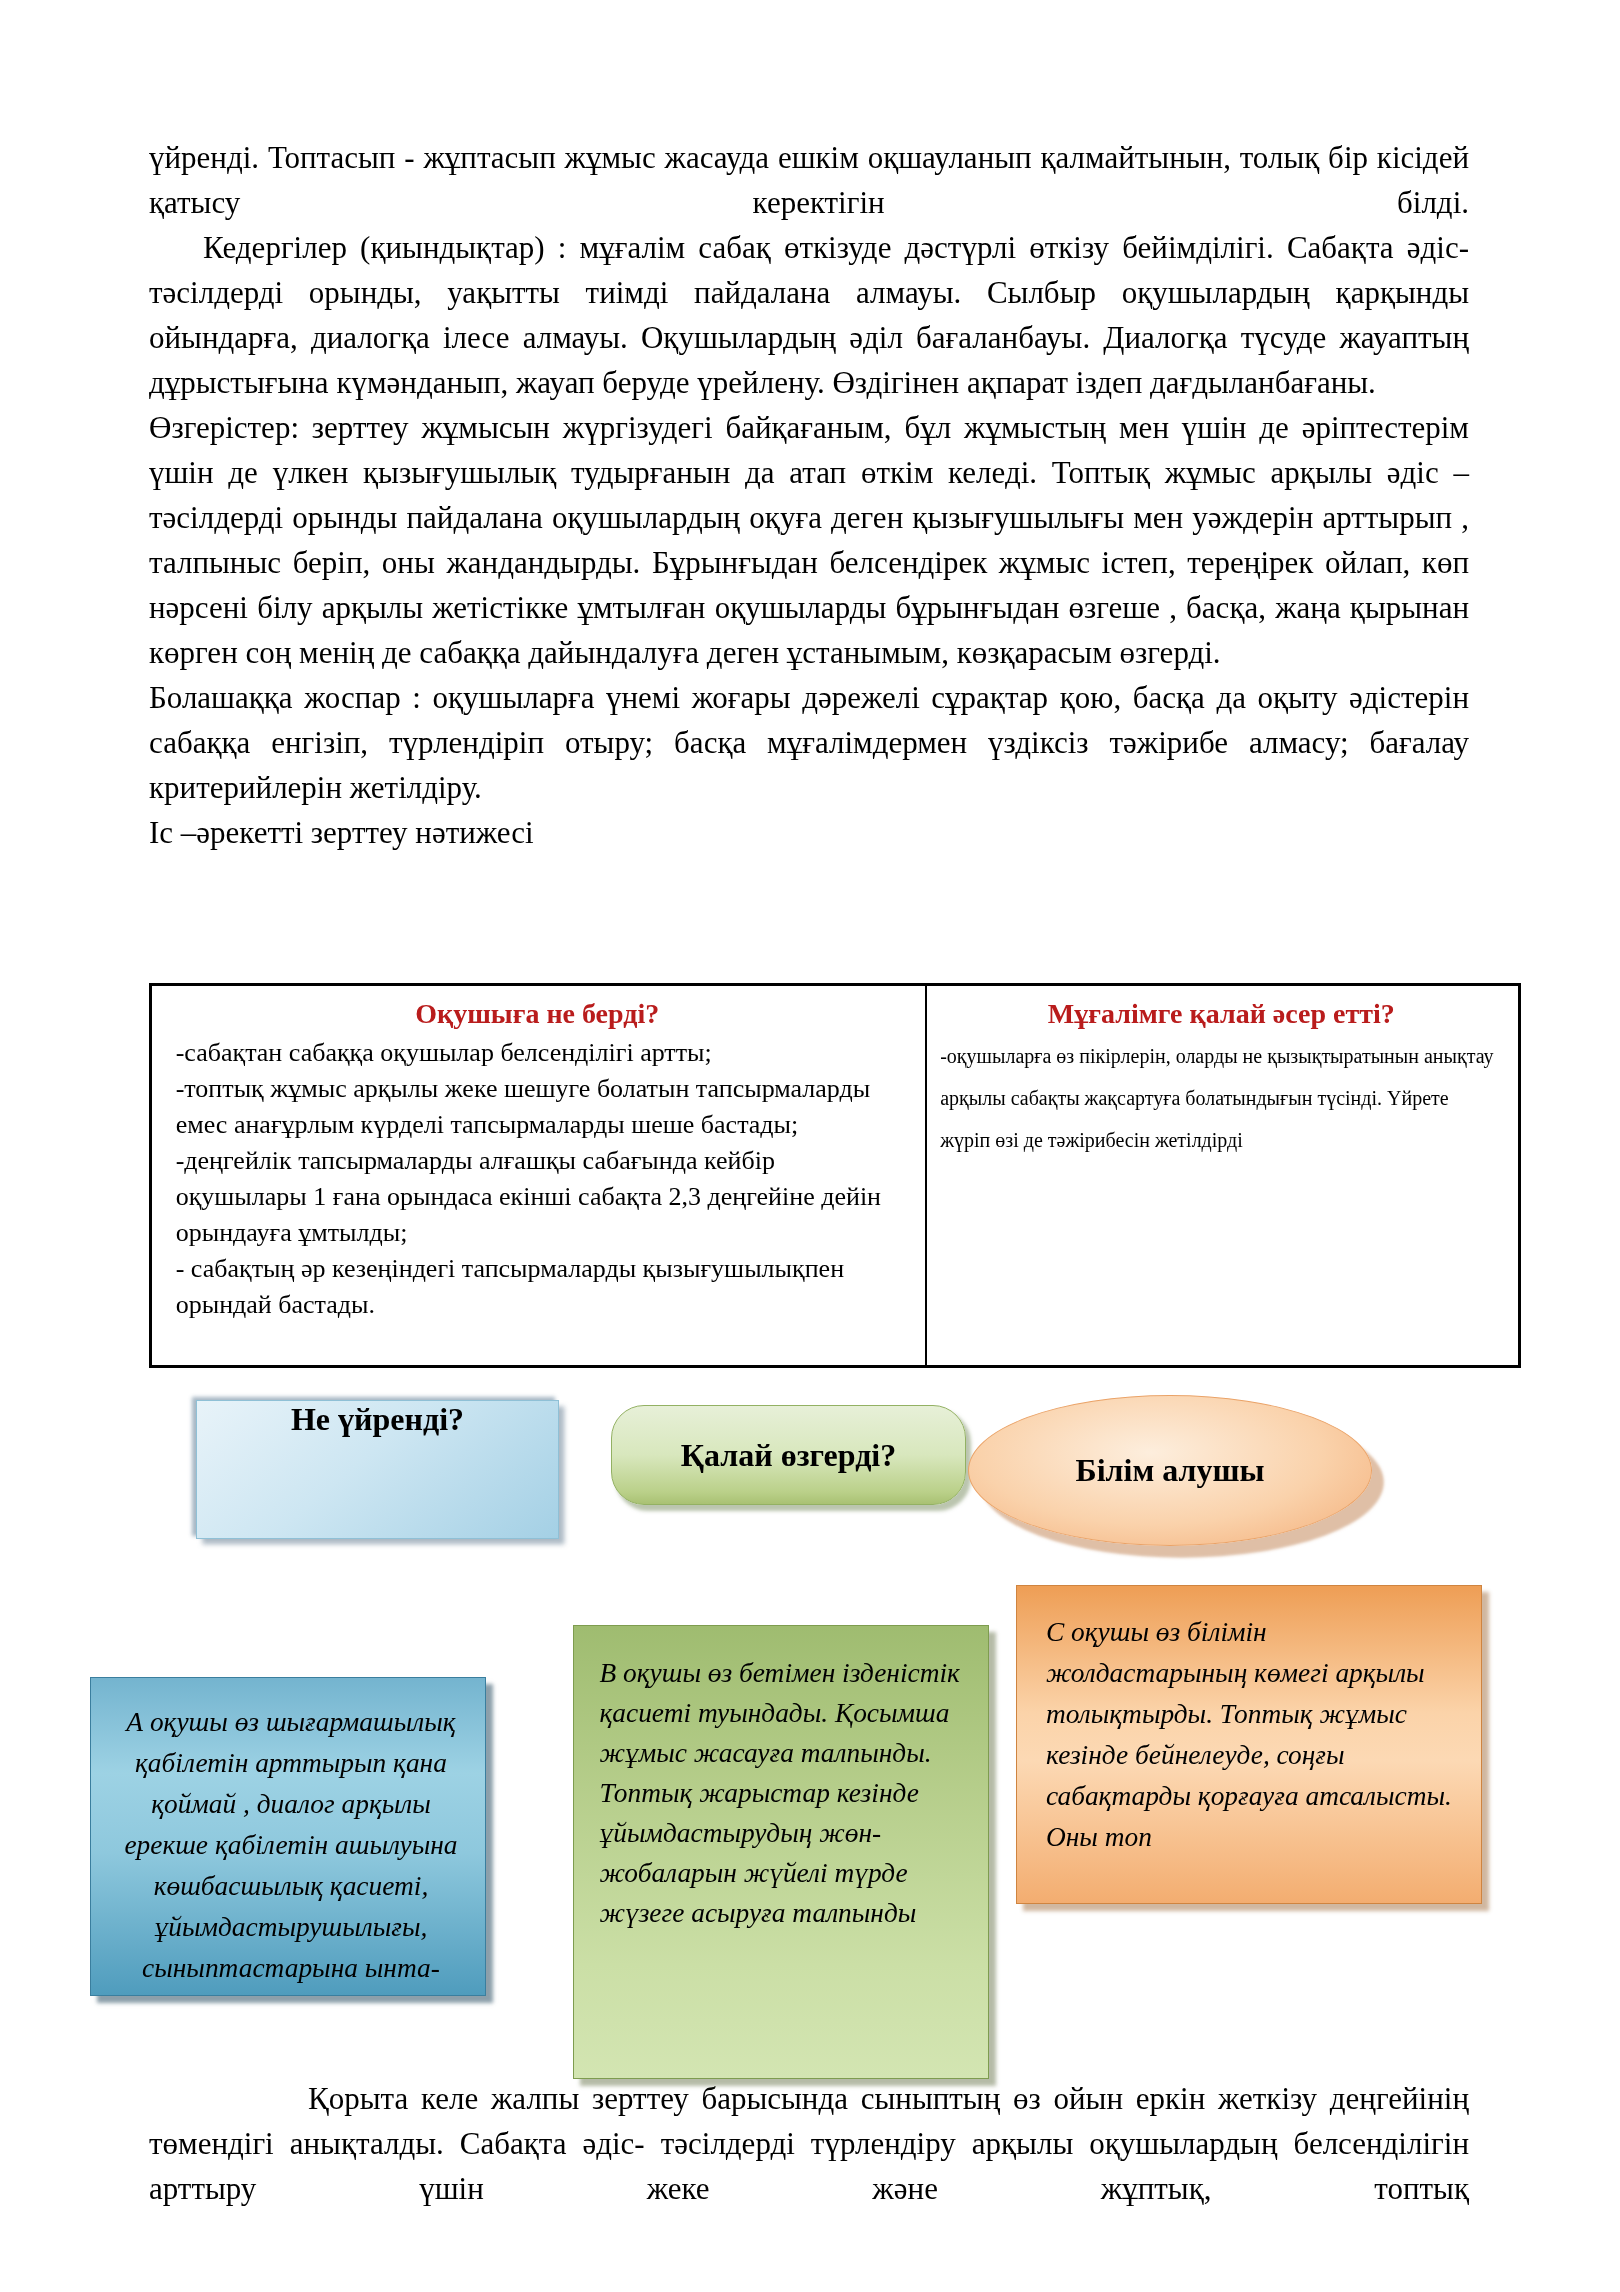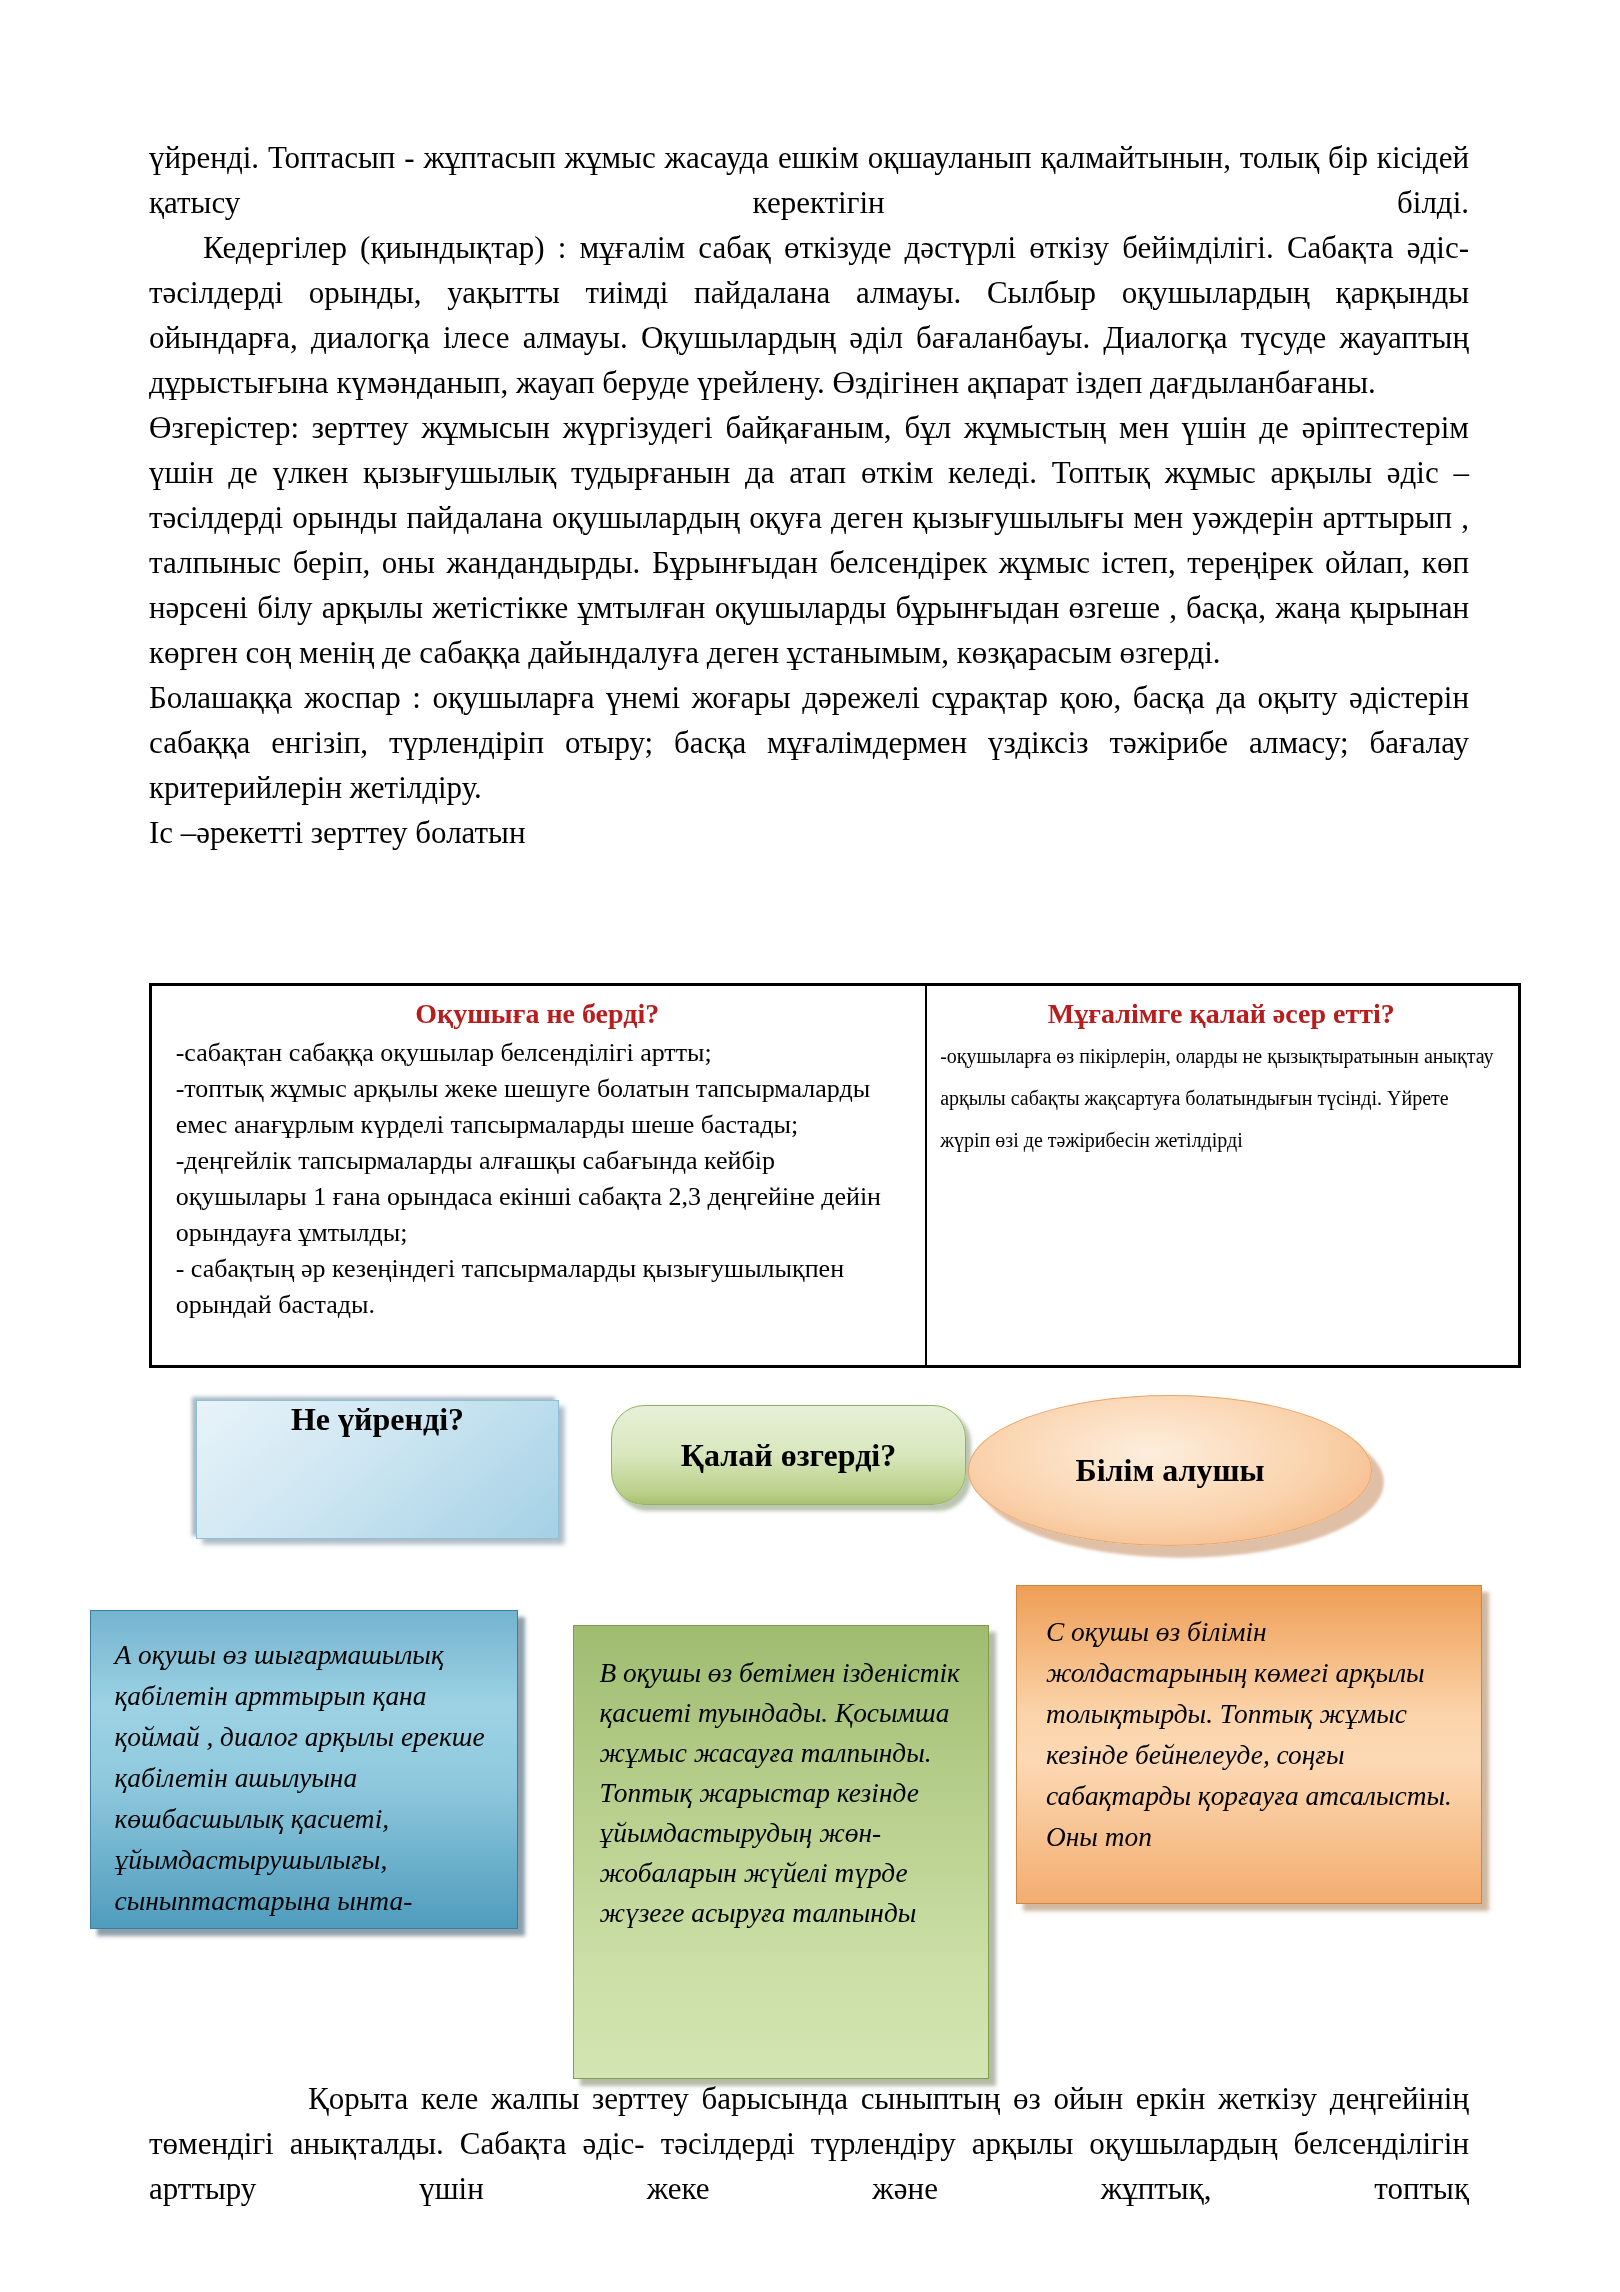--- a/index.html
+++ b/index.html
@@ -72,26 +72,27 @@
     border:1px solid #eaa368;border-radius:50%;
     box-shadow:11.8px 11.8px 2.9px rgba(196,138,92,.55);
     display:flex;align-items:center;justify-content:center;
     z-index:2;
   }
   .s-box{
     font-style:italic;font-size:27.4px;color:#000;
     text-align:left;
   }
   .s-blue{
-    left:90px;top:1610px;width:428px;height:319px;
+    left:90px;top:1677px;width:396px;height:319px;
     background:linear-gradient(180deg,#74b4cf 0%,#9dd2e4 30%,#8ec8dd 55%,#4f9cbd 100%);
     border:1px solid #3a7e9e;
     box-shadow:6.9px 6.9px 3.9px rgba(45,80,100,.55);
     padding:23.5px 17.6px 3.9px 23.5px;
     line-height:41px;
+    text-align:center;
   }
   .s-green{
     left:573px;top:1625px;width:416px;height:454px;
     background:linear-gradient(180deg,#9fbc70 0%,#b5cd8a 35%,#cbdfa6 75%,#d3e5b2 100%);
     border:1px solid #7e9c4f;
     box-shadow:6.9px 6.9px 3.9px rgba(90,105,60,.45);
     padding:27.4px 17.6px 3.9px 25.5px;
     line-height:40px;
     z-index:1;
   }
@@ -116,21 +117,21 @@
 </head>
 <body>
 
 <div class="page">
 
   <div class="text-top">
     <p class="p-first">үйренді. Топтасып - жұптасып жұмыс жасауда ешкім оқшауланып қалмайтынын, толық бір кісідей қатысу керектігін білді.</p>
     <p class="p-indent">Кедергілер (қиындықтар) : мұғалім сабақ өткізуде дәстүрлі өткізу бейімділігі. Сабақта әдіс- тәсілдерді орынды, уақытты тиімді пайдалана алмауы. Сылбыр оқушылардың қарқынды ойындарға, диалогқа ілесе алмауы. Оқушылардың әділ бағаланбауы. Диалогқа түсуде жауаптың дұрыстығына күмәнданып, жауап беруде үрейлену. Өздігінен ақпарат іздеп дағдыланбағаны.</p>
     <p>Өзгерістер: зерттеу жұмысын жүргізудегі байқағаным, бұл жұмыстың мен үшін де әріптестерім үшін де үлкен қызығушылық тудырғанын да атап өткім келеді. Топтық жұмыс арқылы әдіс – тәсілдерді орынды пайдалана оқушылардың оқуға деген қызығушылығы мен уәждерін арттырып , талпыныс беріп, оны жандандырды. Бұрынғыдан белсендірек  жұмыс істеп, тереңірек ойлап, көп нәрсені білу арқылы жетістікке ұмтылған оқушыларды бұрынғыдан өзгеше , басқа, жаңа қырынан көрген соң менің де сабаққа дайындалуға деген ұстанымым, көзқарасым өзгерді.</p>
     <p>Болашаққа жоспар : оқушыларға үнемі жоғары дәрежелі сұрақтар қою, басқа да оқыту әдістерін сабаққа енгізіп, түрлендіріп отыру; басқа мұғалімдермен үздіксіз тәжірибе алмасу; бағалау критерийлерін жетілдіру.</p>
-    <p class="p-plain">Іс –әрекетті зерттеу болатын</p>
+    <p class="p-plain">Іс –әрекетті зерттеу нәтижесі</p>
   </div>
 
   <div class="results-table">
     <div class="cell cell-left">
       <div class="cell-header">Оқушыға не берді?</div>
       <div class="cell-item">-сабақтан сабаққа оқушылар белсенділігі артты;</div>
       <div class="cell-item">-топтық жұмыс арқылы жеке шешуге болатын тапсырмаларды емес анағұрлым күрделі тапсырмаларды шеше бастады;</div>
       <div class="cell-item">-деңгейлік тапсырмаларды алғашқы сабағында кейбір оқушылары 1 ғана орындаса екінші сабақта 2,3 деңгейіне дейін орындауға ұмтылды;</div>
       <div class="cell-item">- сабақтың әр кезеңіндегі тапсырмаларды қызығушылықпен орындай бастады.</div>
     </div>

